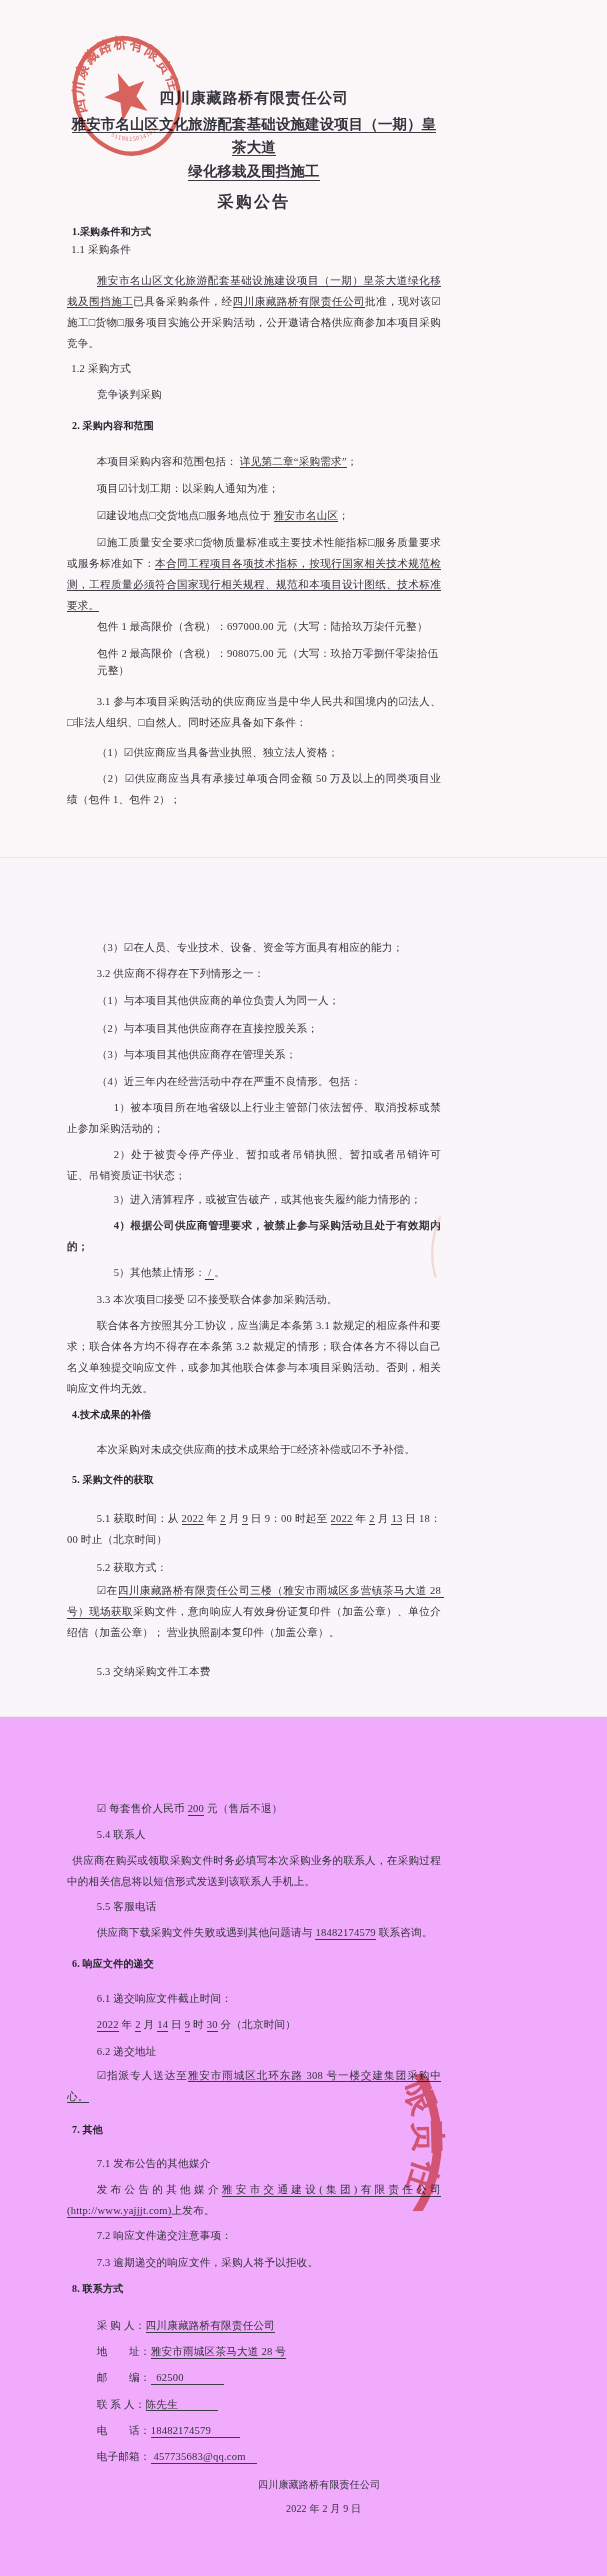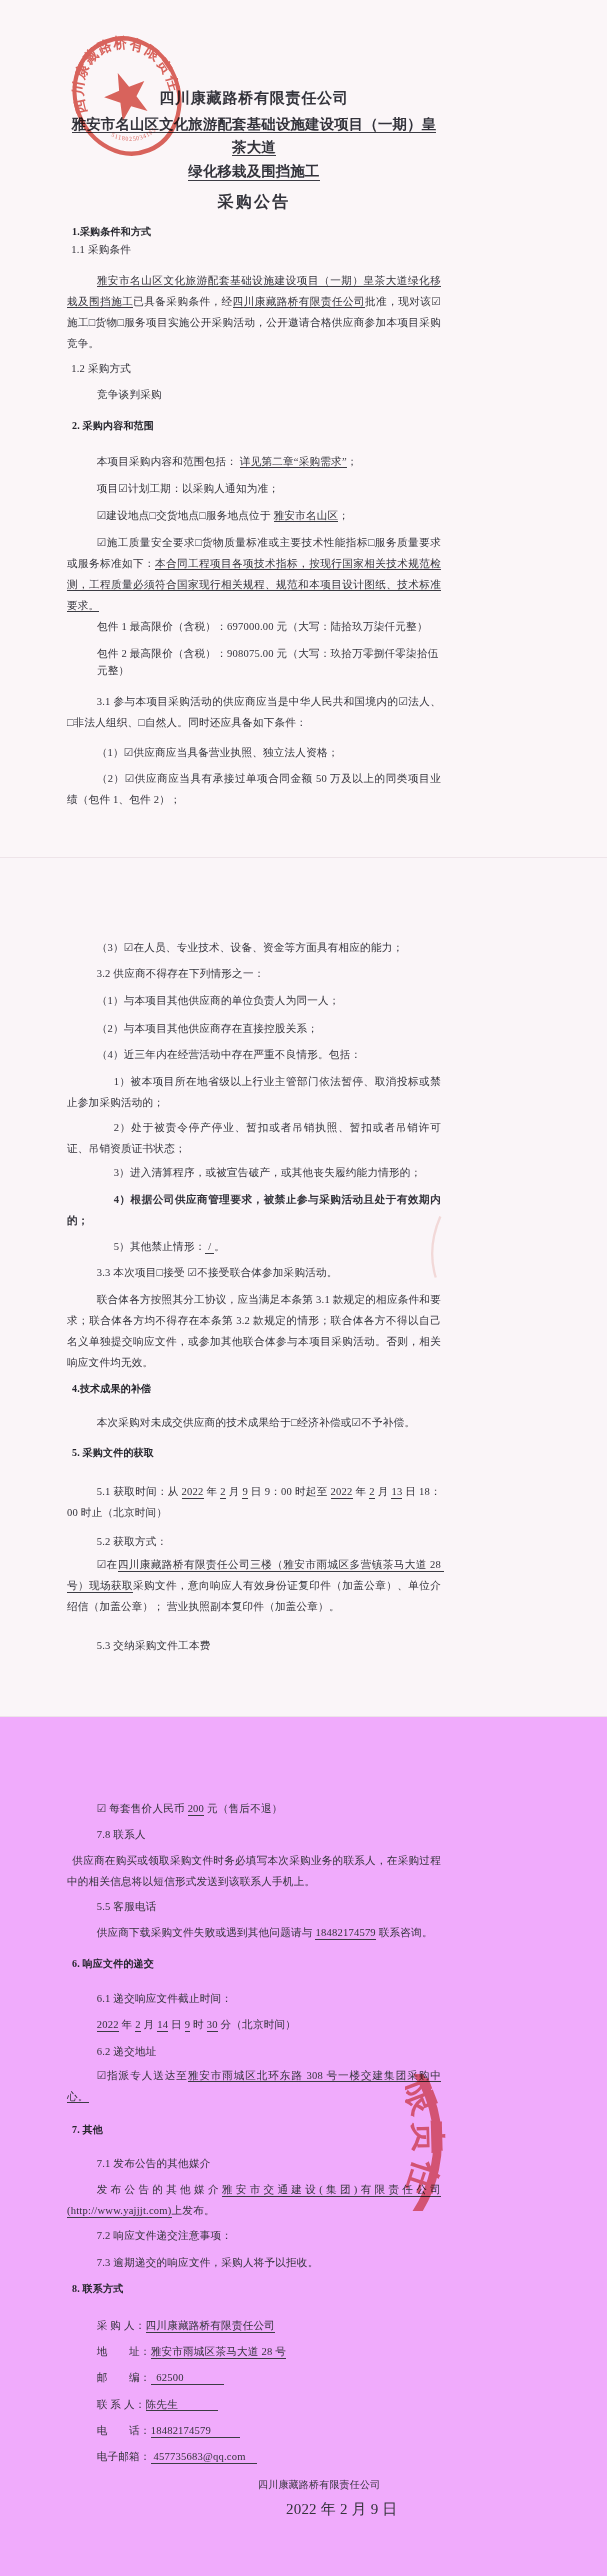--- a/index.html
+++ b/index.html
@@ -21,21 +21,21 @@
   .blk{letter-spacing:0.2px;}
   .s-t1{font-size:15px;font-weight:700;text-align:center;line-height:20px;letter-spacing:0.8px;}
   .s-t2{font-size:14.4px;font-weight:700;text-align:center;line-height:23px;}
   .s-t2 .u{border-bottom:1.5px solid #3c3c44;padding-bottom:0.8px;}
   .s-t3{font-size:16px;font-weight:700;text-align:center;line-height:21px;letter-spacing:2.3px;}
   .s-h{font-size:10px;font-weight:700;line-height:20px;text-indent:.5em;color:#26262d;}
   .s-sub{font-size:10.6px;line-height:16.7px;text-indent:.4em;}
   .s-p{font-size:10.6px;line-height:21px;text-align:justify;}
   .s-pi{font-size:10.6px;line-height:16.7px;padding-left:30px;}
   .s-sig{font-size:10px;line-height:20px;padding-left:191px;}
-  .s-sig2{font-size:15px;line-height:20px;padding-left:219px;}
+  .s-sig2{font-size:10px;line-height:20px;padding-left:219px;}
   .u{border-bottom:0.8px solid #3c3c44;padding-bottom:0.8px;white-space:pre-wrap;}
   .stamp{position:absolute;pointer-events:none;mix-blend-mode:multiply;z-index:6;}
   #stamp-top{left:70px;top:39px;width:114px;height:114px;transform:rotate(-22deg) scaleY(1.14);opacity:.82;}
   #stamp-frag-wrap{position:absolute;left:405px;top:2074px;width:49px;height:137px;overflow:hidden;z-index:6;pointer-events:none;mix-blend-mode:multiply;}
   #stamp-frag-wrap svg{position:absolute;left:-241px;top:-76px;width:288px;height:288px;transform:rotate(12deg);opacity:.7;}
   #streak{position:absolute;left:425px;top:1215px;z-index:6;pointer-events:none;}
 </style>
 </head>
 <body>
 
@@ -75,20 +75,21 @@
       </text>
     </svg>
   </div>
 
   <div class="page noise" id="page2">
     <div class="content">
         <div class="blk s-p" style="text-indent: 2.8em;"><span>（3）☑在人员、专业技术、设备、资金等方面具有相应的能力；</span></div>
         <div class="blk s-p" style="margin-top: 5.3px; text-indent: 2.8em;"><span>3.2 供应商不得存在下列情形之一：</span></div>
         <div class="blk s-p" style="margin-top: 5.3px; text-indent: 2.8em;"><span>（1）与本项目其他供应商的单位负责人为同一人；</span></div>
         <div class="blk s-p" style="margin-top: 7.6px; text-indent: 2.8em;"><span>（2）与本项目其他供应商存在直接控股关系；</span></div>
+        <div class="blk s-p" style="margin-top: 5.3px; text-indent: 2.8em;"><span>（3）与本项目其他供应商存在管理关系；</span></div>
         <div class="blk s-p" style="margin-top: 5.3px; text-indent: 2.8em;"><span>（4）近三年内在经营活动中存在严重不良情形。包括：</span></div>
         <div class="blk s-p" style="margin-top: 5.3px; text-indent: 4.4em;"><span>1）被本项目所在地省级以上行业主管部门依法暂停、取消投标或禁止参加采购活动的；</span></div>
         <div class="blk s-p" style="margin-top: 4.6px; text-indent: 4.4em;"><span>2）处于被责令停产停业、暂扣或者吊销执照、暂扣或者吊销许可证、吊销资质证书状态；</span></div>
         <div class="blk s-p" style="margin-top: 3px; text-indent: 4.4em;"><span>3）进入清算程序，或被宣告破产，或其他丧失履约能力情形的；</span></div>
         <div class="blk s-p" style="margin-top: 5.3px; text-indent: 4.4em; font-weight: bold;"><span>4）根据公司供应商管理要求，被禁止参与采购活动且处于有效期内的；</span></div>
         <div class="blk s-p" style="margin-top: 5.3px; text-indent: 4.4em;"><span>5）其他禁止情形：</span><span class="u"> / </span><span>。</span></div>
         <div class="blk s-p" style="margin-top: 5.3px; text-indent: 2.8em;"><span>3.3 本次项目□接受 ☑不接受联合体参加采购活动。</span></div>
         <div class="blk s-p" style="margin-top: 5.3px; text-indent: 2.8em;"><span>联合体各方按照其分工协议，应当满足本条第 3.1 款规定的相应条件和要求；联合体各方均不得存在本条第 3.2 款规定的情形；联合体各方不得以自己名义单独提交响应文件，或参加其他联合体参与本项目采购活动。否则，相关响应文件均无效。</span></div>
         <div class="blk s-h" style="margin-top: 6px;"><span>4.技术成果的补偿</span></div>
         <div class="blk s-p" style="margin-top: 13.7px; text-indent: 2.8em;"><span>本次采购对未成交供应商的技术成果给于□经济补偿或☑不予补偿。</span></div>
@@ -96,21 +97,21 @@
         <div class="blk s-p" style="margin-top: 18px; text-indent: 2.8em;"><span>5.1 获取时间：从 </span><span class="u">2022</span><span> 年 </span><span class="u">2</span><span> 月 </span><span class="u">9</span><span> 日 9：00 时起至 </span><span class="u">2022</span><span> 年 </span><span class="u">2</span><span> 月 </span><span class="u">13</span><span> 日 18：00 时止（北京时间）</span></div>
         <div class="blk s-p" style="margin-top: 7.6px; text-indent: 2.8em;"><span>5.2 获取方式：</span></div>
         <div class="blk s-p" style="margin-top: 2.3px; text-indent: 2.8em;"><span>☑在</span><span class="u">四川康藏路桥有限责任公司三楼（雅安市雨城区多营镇茶马大道 28 号）现场获取</span><span>采购文件，意向响应人有效身份证复印件（加盖公章）、单位介绍信（加盖公章）；  营业执照副本复印件（加盖公章）。</span></div>
         <div class="blk s-p" style="margin-top: 17.5px; text-indent: 2.8em;"><span>5.3 交纳采购文件工本费</span></div>
       </div>
   </div>
 
   <div class="page noise" id="page3">
     <div class="content">
         <div class="blk s-p" style="text-indent: 2.8em;"><span>☑ 每套售价人民币 </span><span class="u">200</span><span> 元（售后不退）</span></div>
-        <div class="blk s-p" style="margin-top: 4.6px; text-indent: 2.8em;"><span>7.8 联系人</span></div>
+        <div class="blk s-p" style="margin-top: 4.6px; text-indent: 2.8em;"><span>5.4 联系人</span></div>
         <div class="blk s-p" style="margin-top: 5.3px; text-indent: 0.5em;"><span>供应商在购买或领取采购文件时务必填写本次采购业务的联系人，在采购过程中的相关信息将以短信形式发送到该联系人手机上。</span></div>
         <div class="blk s-p" style="margin-top: 3.8px; text-indent: 2.8em;"><span>5.5 客服电话</span></div>
         <div class="blk s-p" style="margin-top: 5.3px; text-indent: 2.8em;"><span>供应商下载采购文件失败或遇到其他问题请与 </span><span class="u">18482174579</span><span> 联系咨询。</span></div>
         <div class="blk s-h" style="margin-top: 10.6px;"><span>6.  响应文件的递交</span></div>
         <div class="blk s-p" style="margin-top: 14.4px; text-indent: 2.8em;"><span>6.1 递交响应文件截止时间：</span></div>
         <div class="blk s-p" style="margin-top: 5.3px; text-indent: 2.8em;"><span class="u">2022</span><span> 年 </span><span class="u">2</span><span> 月 </span><span class="u">14</span><span> 日 </span><span class="u">9</span><span> 时 </span><span class="u">30</span><span> 分（北京时间）</span></div>
         <div class="blk s-p" style="margin-top: 5.3px; text-indent: 2.8em;"><span>6.2 递交地址</span></div>
         <div class="blk s-p" style="margin-top: 3px; text-indent: 2.8em;"><span>☑指派专人送达至</span><span class="u">雅安市雨城区北环东路 308 号一楼交建集团采购中心。</span></div>
         <div class="blk s-h" style="margin-top: 13px;"><span>7.  其他</span></div>
         <div class="blk s-p" style="margin-top: 13px; text-indent: 2.8em;"><span>7.1 发布公告的其他媒介</span></div>

